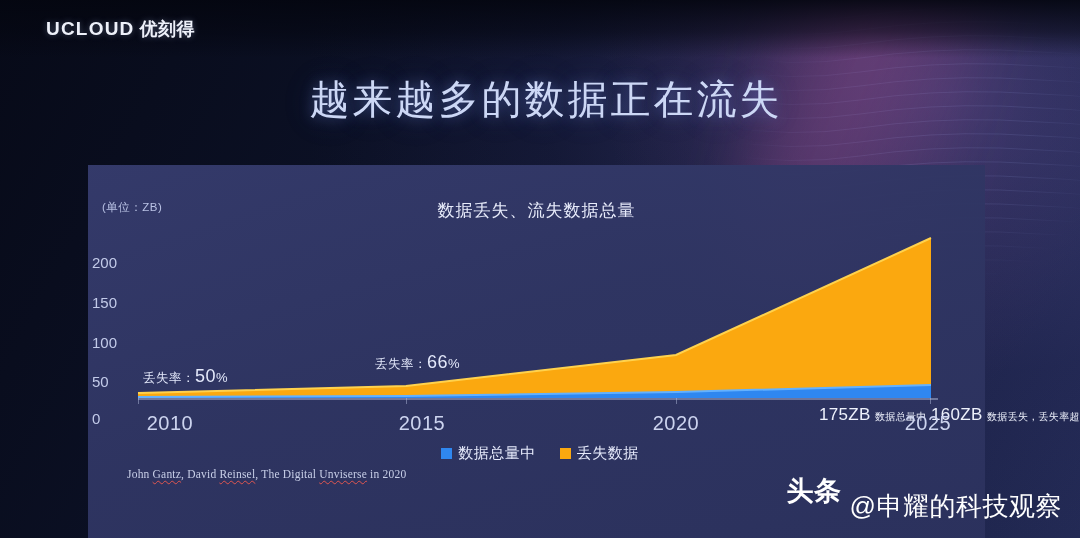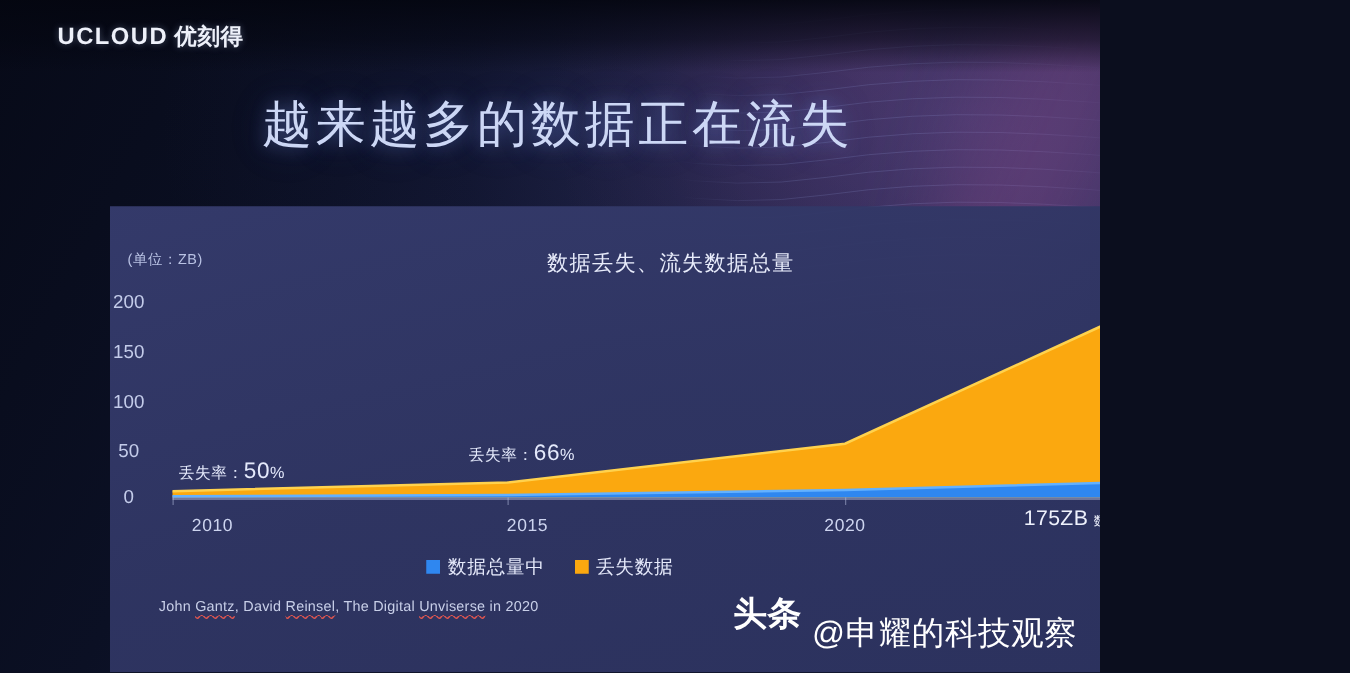--- a/index.html
+++ b/index.html
@@ -2,21 +2,21 @@
 <html><head>
 <meta charset="utf-8">
 <style>
   * { margin:0; padding:0; box-sizing:border-box; }
   html, body {
     width:1080px; height:538px; overflow:hidden;
     font-family:"Liberation Sans","DejaVu Sans",sans-serif;
     background:#0b0e1e;
   }
   #slide {
-    position:relative; width:880px; height:538px;
+    position:relative; width:1080px; height:538px;
     background:
       radial-gradient(900px 620px at 88% 18%, rgba(120,105,190,0.30) 0%, rgba(60,55,120,0.10) 45%, rgba(0,0,0,0) 72%),
       radial-gradient(340px 520px at 80% 6%, rgba(180,70,140,0.22) 0%, rgba(120,50,110,0.06) 55%, rgba(0,0,0,0) 78%),
       linear-gradient(118deg, #070a18 0%, #0b1024 30%, #141a38 60%, #1b2247 82%, #232a55 100%);
     overflow:hidden;
   }
   
   .mesh {
     position:absolute; top:-40px; right:-60px; width:560px; height:420px;
     opacity:0.45; pointer-events:none;
@@ -66,36 +66,36 @@
   }
   .unit-label {
     position:absolute; left:14px; top:35px;
     font-size:11.5px; color:#b9c2e4; letter-spacing:0.5px;
   }
   .chart-title {
     position:absolute; left:0; right:0; top:34px; text-align:center;
     font-size:17px; color:#e8ecfb; letter-spacing:1px;
   }
   .ygrid-label {
-    position:absolute; right:12px; transform:translateY(-50%);
-    font-size:15px; color:#c3cbe9; text-align:center; width:46px;
+    position:absolute; right:0; transform:translateY(-50%);
+    font-size:15px; color:#c3cbe9; text-align:left; width:46px;margin-top:20px;
   }
   .yaxis { position:absolute; left:92px; top:230px; width:46px; height:176px; }
 
   .xaxis-line {
     position:absolute; left:138px; top:398px; width:800px; height:1.5px;
     background:rgba(190,200,230,0.45);
   }
   .xtick {
     position:absolute; top:398px; width:1px; height:6px;
     background:rgba(190,200,230,0.45);
   }
   .xlabel {
     position:absolute; top:412px; transform:translateX(-50%);
-    font-size:14px; color:#cdd4ef; letter-spacing:0.5px;
+    font-size:20px; color:#cdd4ef; letter-spacing:0.5px;
   }
 
   svg.series { position:absolute; left:0; top:0; width:897px; height:373px; overflow:visible; }
 
   
   .ann {
     position:absolute; color:#e4e9fb; white-space:nowrap;
   }
   .ann .big { font-size:20px; letter-spacing:0.5px; }
   .ann .sml { font-size:13px; letter-spacing:0.5px; }
@@ -116,22 +116,22 @@
   .legend {
     position:absolute; left:0; right:0; top:444px;
     display:flex; justify-content:center; align-items:center; gap:24px;
   }
   .legend-item { display:flex; align-items:center; gap:6px; }
   .legend-swatch { width:11px; height:11px; display:inline-block; }
   .legend-text { font-size:15px; color:#e6eafb; letter-spacing:0.5px; }
 
   
   .footnote {
-    position:absolute; left:127px; top:480px;
-    font-size:11.5px; color:#c8cfe8; letter-spacing:0.2px;
+    position:absolute; left:127px; top:468px;
+    font-size:11.5px; color:#c8cfe8; letter-spacing:0.2px;font-family:Liberation Serif, serif;
   }
   .sp {
     text-decoration:underline; text-decoration-color:#e0554f;
     text-decoration-style:wavy; text-decoration-thickness:1px;
     text-underline-offset:2px;
   }
 
   
   .watermark {
     position:absolute; right:18px; bottom:14px;

